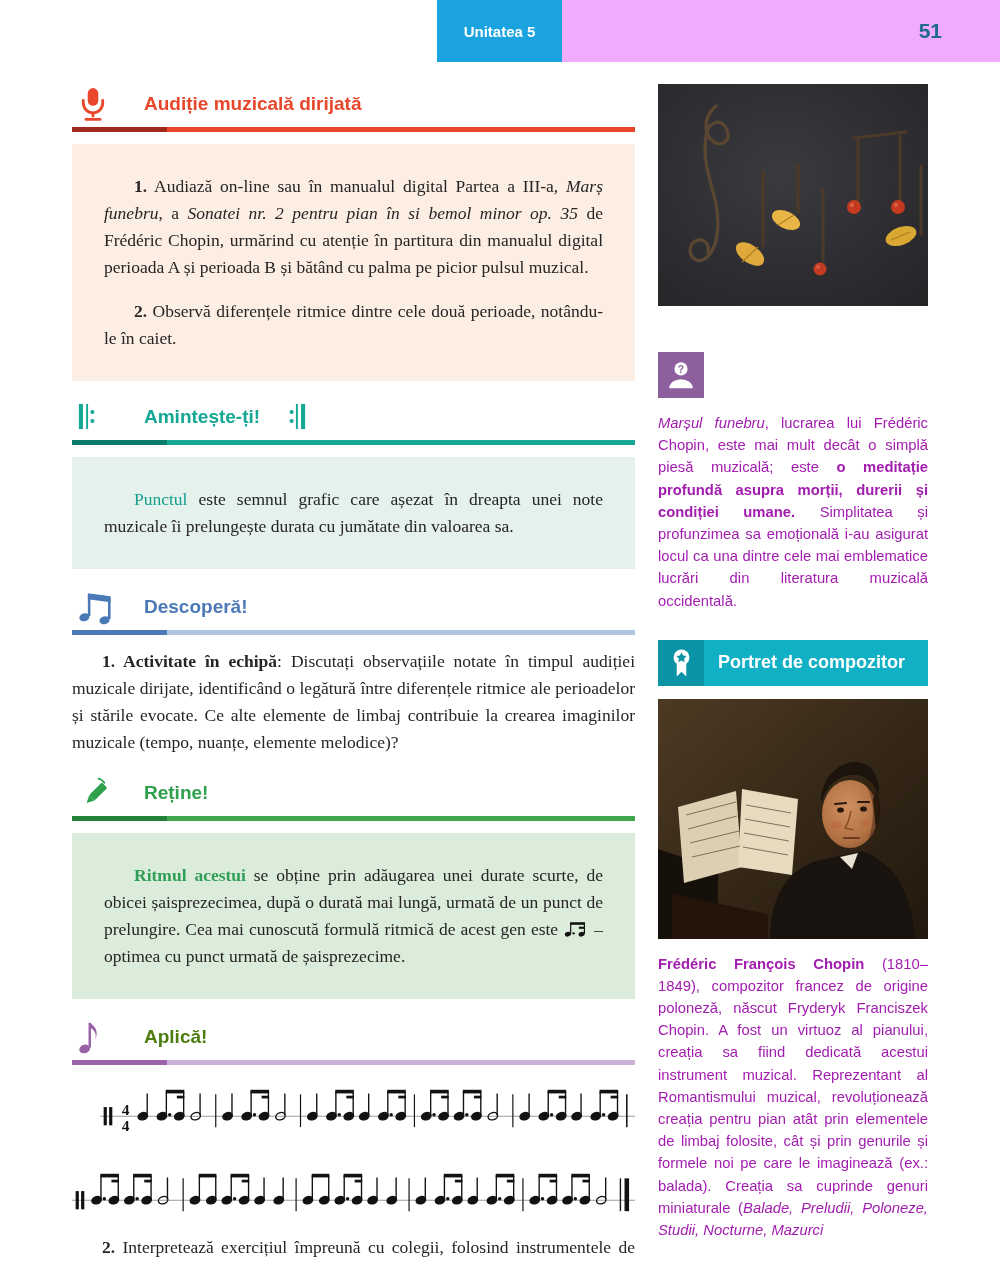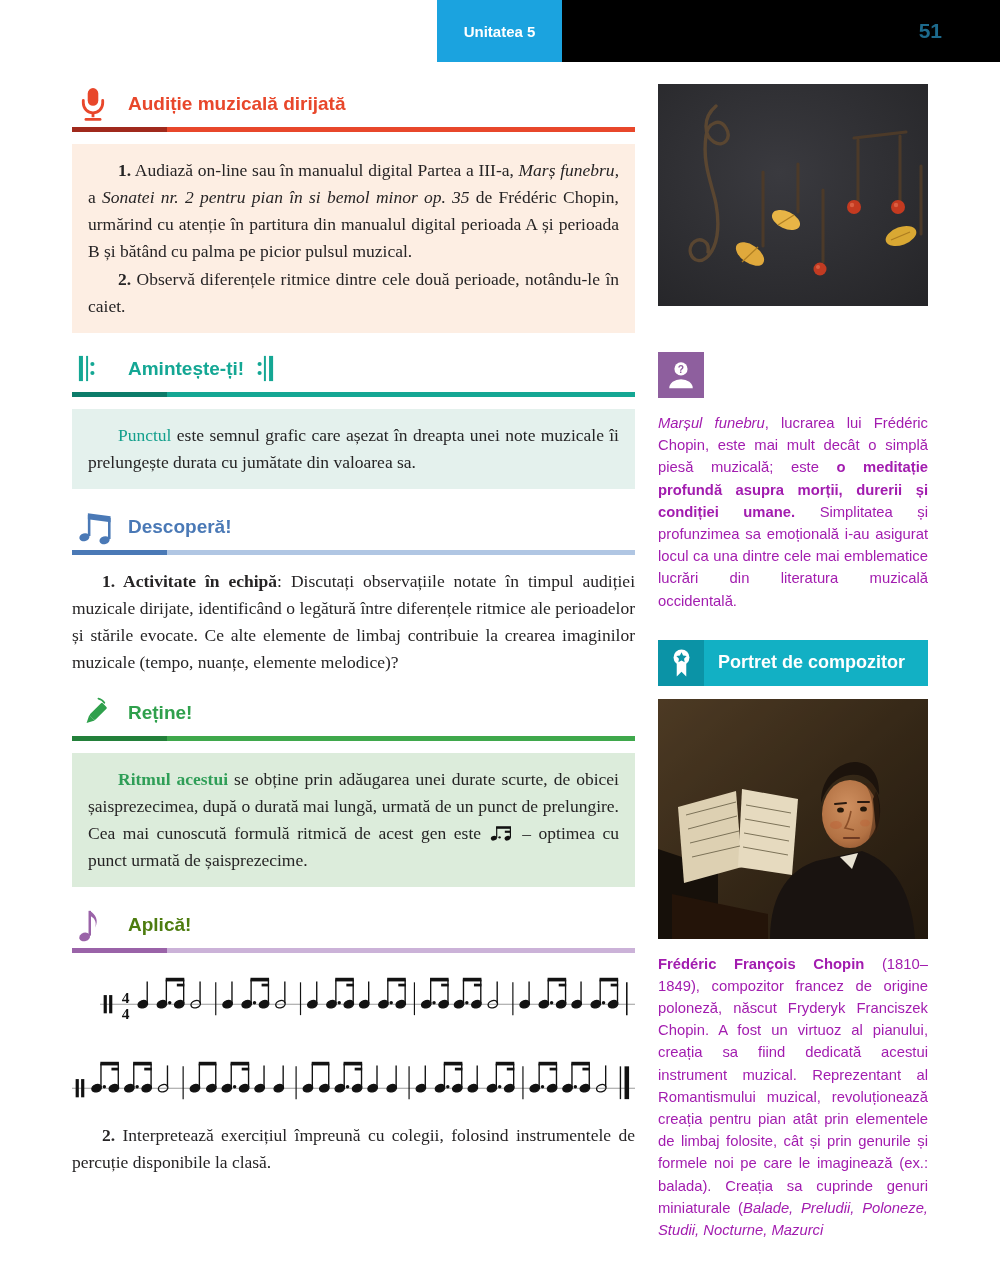--- a/index.html
+++ b/index.html
@@ -4,49 +4,49 @@
 <style>
   html,body{margin:0;padding:0;background:#ffffff;}
   body{width:1000px;font-family:"Liberation Serif",serif;}
   .page{position:relative;width:1000px;min-height:1268px;background:#fff;overflow:hidden;}
 
   
   .top{position:relative;height:62px;background:#fff;}
   .tab{position:absolute;left:437px;top:0;width:125px;height:62px;background:#1ba3df;
        display:flex;align-items:center;justify-content:center;}
   .tab span{color:#fff;font:700 15px "Liberation Sans",sans-serif;}
-  .band{position:absolute;left:562px;top:0;right:0;height:62px;background:#000000;
+  .band{position:absolute;left:562px;top:0;right:0;height:62px;background:#f0abfc;
         display:flex;align-items:center;justify-content:flex-end;padding-right:58px;box-sizing:border-box;}
   .pagenum{color:#1d6a8c;font:700 21px "Liberation Sans",sans-serif;}
 
   h1.title{margin:24px 50px 0;text-align:center;color:#29272a;
            font:700 25px/1.2 "Liberation Sans",sans-serif;letter-spacing:-0.2px;}
 
   .cols{display:flex;gap:23px;padding:22px 72px 0;box-sizing:border-box;}
   .left{width:563px;flex:0 0 563px;}
   .right{width:270px;flex:0 0 270px;}
 
   
-  .sec-head{display:flex;align-items:center;min-height:40px;}
+  .sec-head{display:flex;align-items:center;min-height:40px;gap:16px;}
   .sec-icon{width:56px;flex:0 0 56px;display:flex;align-items:center;padding-left:6px;box-sizing:border-box;}
   .sec-title{margin:0;font:700 19px "Liberation Sans",sans-serif;}
   .t-red{color:#e8472b;} .t-teal{color:#14a794;} .t-blue{color:#4a79b6;}
   .t-green{color:#2fa04c;} .t-purple{color:#4d7c0f;}
   .rule{height:5px;margin-top:3px;}
   .rule-red{background:linear-gradient(to right,#a0291c 0 95px,#e8472b 95px);}
   .rule-teal{background:linear-gradient(to right,#0c7c6a 0 95px,#14a794 95px);}
   .rule-blue{background:linear-gradient(to right,#4a79b6 0 95px,#b0c6e3 95px);}
   .rule-green{background:linear-gradient(to right,#23803a 0 95px,#3fa84c 95px);}
   .rule-purple{background:linear-gradient(to right,#9a63a8 0 95px,#cbb2d8 95px);}
 
   .m16{margin-top:16px;} .m18{margin-top:18px;}
 
   .box{margin-top:12px;padding:13px 16px;box-sizing:border-box;
        font:17.5px/1.55 "Liberation Serif",serif;color:#262425;text-align:justify;}
-  .box p{margin:0;text-indent:30px;}
+  .box p{margin:16px;text-indent:30px;}
   .cream{background:#fdeee3;} .mint{background:#e4f1ed;} .greenbox{background:#dcecdb;}
 
   .para{margin:13px 0 0;font:17.5px/1.55 "Liberation Serif",serif;color:#262425;
         text-align:justify;text-indent:30px;}
 
   .seg-b{font-weight:700;} .seg-i{font-style:italic;}
   .seg-teal{color:#14a08d;font-weight:400;} .seg-green{color:#2f9e57;font-weight:700;}
   .rglyph{vertical-align:-3px;}
 
   

